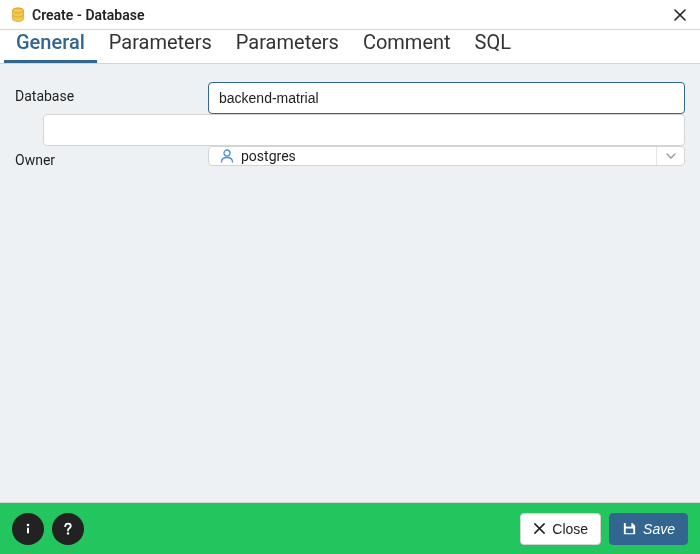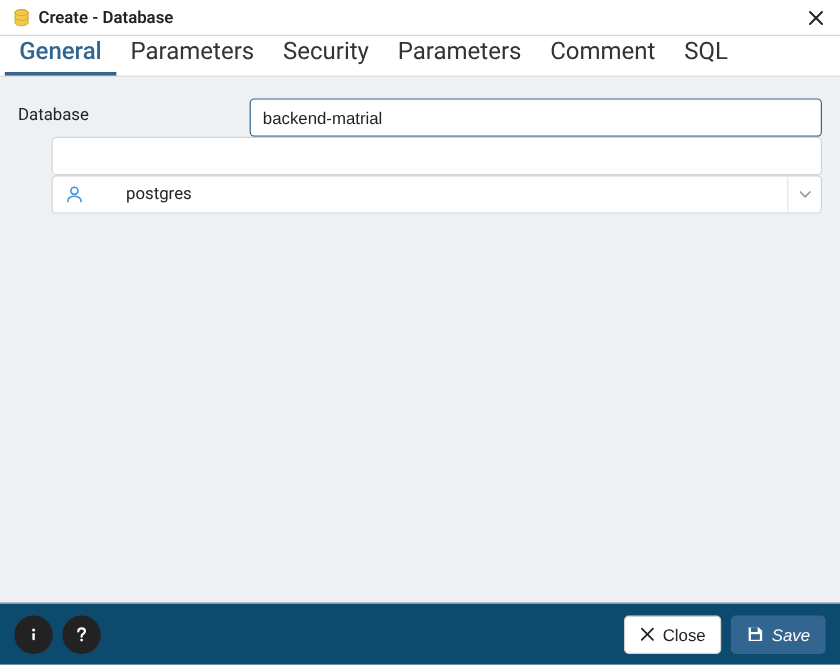--- a/index.html
+++ b/index.html
@@ -98,29 +98,28 @@
     color: #222;
     background: #fff;
     outline: none;
   }
   .text-input.plain {
     border: 1px solid #d4d4d4;
   }
   .select-wrap {
     position: relative;
     width: 100%;
-    height: 32px;
+    height: 20px;
     border: 1px solid #d4d4d4;
     border-radius: 4px;
     background: #fff;
     display: flex;
     align-items: center;
     padding: 0 10px;
     cursor: pointer;
-    gap: 29px;
   }
   .select-wrap .user-icon {
     width: 16px;
     height: 16px;
     margin-right: 6px;
     display: flex;
     align-items: center;
     justify-content: center;
   }
   .select-wrap .select-value {
@@ -145,21 +144,21 @@
     border-radius: 4px;
     padding: 6px 10px;
     font-size: 14px;
     background: #fff;
     resize: both;
     font-family: inherit;
   }
   .footer {
     height: 52px;
     border-top: 1px solid #d4d4d4;
-    background: #0c4a6e;
+    background: #22c55e;
     display: flex;
     align-items: center;
     padding: 0 12px;
     gap: 8px;
   }
   .footer .spacer { flex: 1; }
   .icon-btn {
     width: 32px;
     height: 32px;
     border-radius: 50%;
@@ -213,23 +212,20 @@
 </div>
 
 <div class="tabs">
   <div class="tab active">
     <span>General</span>
   </div>
   <div class="tab">
     <span>Parameters</span>
   </div>
   <div class="tab">
-    <span>Security</span>
-  </div>
-  <div class="tab">
     <span>Parameters</span>
   </div>
   <div class="tab">
     <span>Comment</span>
   </div>
   <div class="tab">
     <span>SQL</span>
   </div>
 </div>
 
@@ -242,20 +238,21 @@
     </div>
   </div>
 
   <div class="row">
     <div class="row-field">
       <input type="text" class="text-input plain" value="" style="">
     </div>
   </div>
 
   <div class="row">
+    <div class="row-label">Owner</div>
     <div class="row-field">
       <div class="select-wrap">
         <span class="user-icon">
           <svg width="16" height="16" viewBox="0 0 16 16">
             <circle cx="8" cy="5" r="3" fill="none" stroke="#4a90e2" stroke-width="1.3"></circle>
             <path d="M2.5 14 C2.5 11 5 9.5 8 9.5 C11 9.5 13.5 11 13.5 14" fill="none" stroke="#4a90e2" stroke-width="1.3" stroke-linecap="round"></path>
           </svg>
         </span>
         <span class="select-value">postgres</span>
         <span class="chevron-box">

